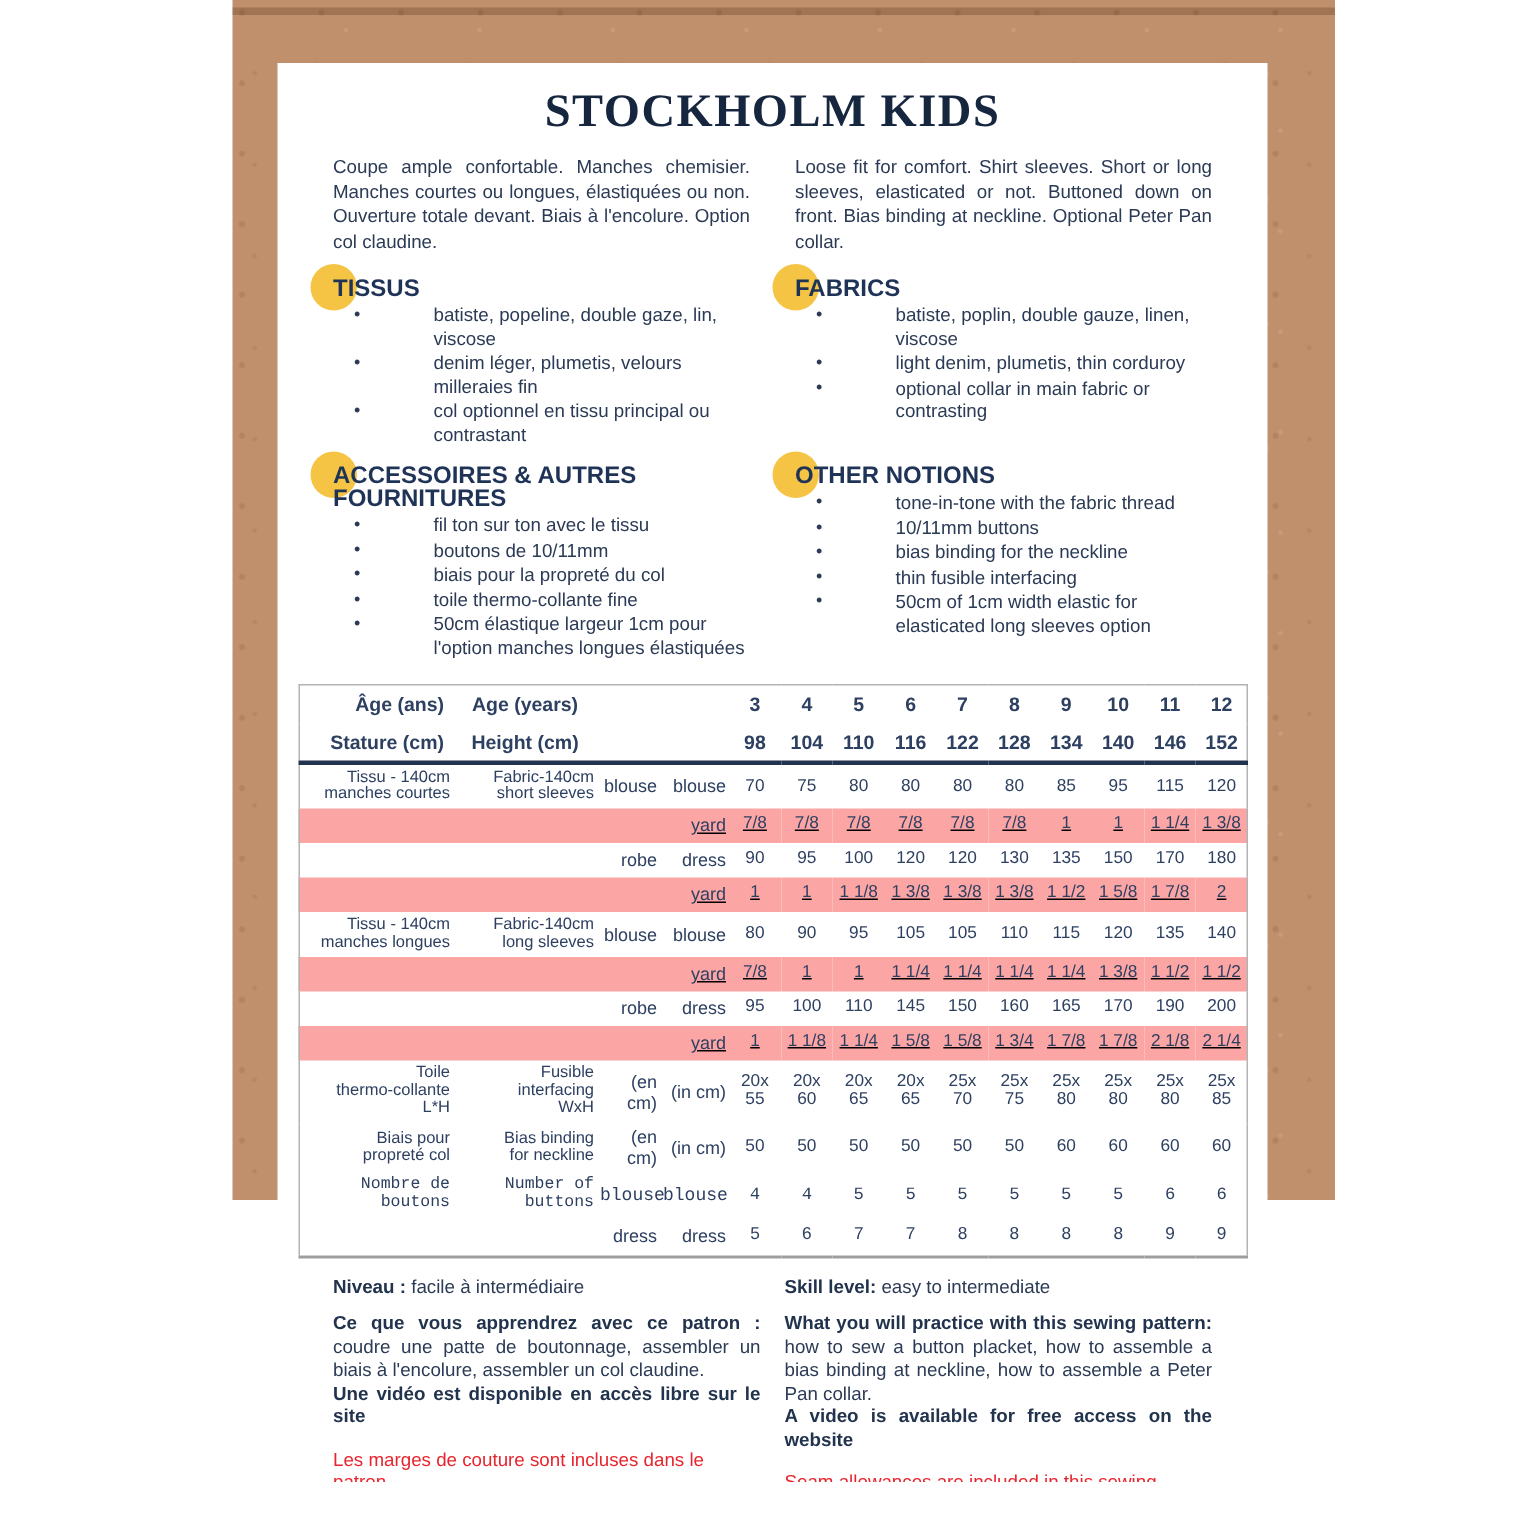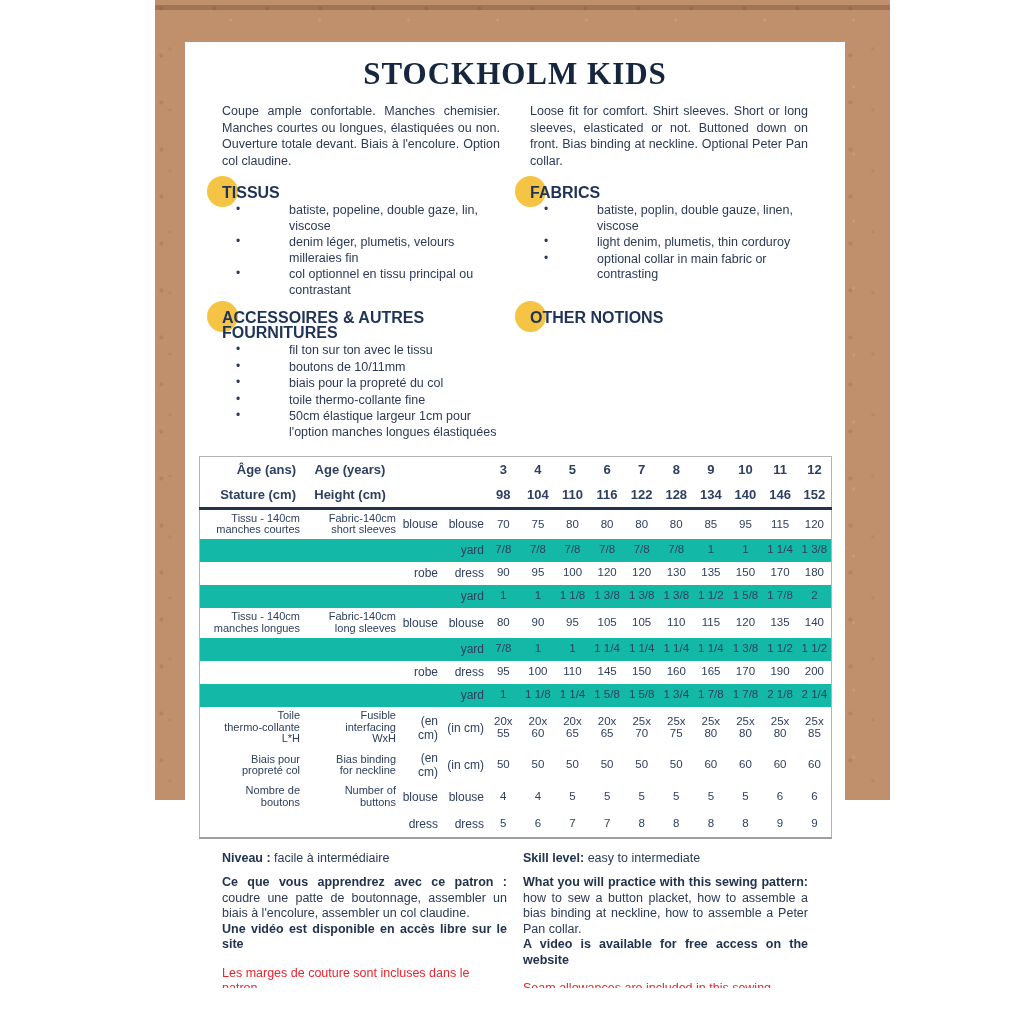--- a/index.html
+++ b/index.html
@@ -53,26 +53,26 @@
   table.size-table th, table.size-table td { color:#2e4061; vertical-align:middle; padding:1px 2px; }
   table.size-table thead th { font-size:13px; font-weight:bold; height:26px; }
   table.size-table thead th.lbl  { text-align:right; padding-right:6px; }
   table.size-table thead th.lbl2 { text-align:center; }
   table.size-table thead th.val  { text-align:center; }
   table.size-table thead tr:last-child th { border-bottom:3px solid #22334e; }
   td.lbl, td.lbl2 { font-size:11px; line-height:11.5px; text-align:right; white-space:pre-line; padding-right:6px;margin-left:28px; }
   td.lbl2 { text-align:right; padding-right:10px; }
   td.sub { font-size:12px; text-align:right; padding-right:4px; }
   td.val { font-size:11.5px; line-height:11.5px; text-align:center; white-space:pre-line; }
-  tr.shaded { background:#14b8a6; }
+  tr.shaded { background:#fca5a5;text-decoration:underline; }
   tr.rr td { height:23px; }
   tr.r-big td { height:30px; }
   tr.r-int td { height:42px; }
   tr.r-bias td { height:33px; }
-  tr.r-btn td { height:30px; }
+  tr.r-btn td { height:30px;font-family:Liberation Mono, monospace; }
   tr.r-last td { height:26px; }
 
   
   .footer-grid { display:grid; grid-template-columns:1fr 1fr; column-gap:16px; padding:0 37px; margin-top:12px; }
   .footer-grid p { font-size:12.5px; line-height:15.5px; color:#2b3a55; }
   .footer-grid .level { margin-bottom:9px; }
   .footer-grid .learn { text-align:justify; }
   .footer-grid b { color:#22334e; }
   .seam { margin-top:13px; color:#e8252e !important; }
 
@@ -119,20 +119,27 @@
           <ul class="bullets">
               <li>fil ton sur ton avec le tissu</li>
               <li>boutons de 10/11mm</li>
               <li>biais pour la propreté du col</li>
               <li>toile thermo-collante fine</li>
               <li>50cm élastique largeur 1cm pour l'option manches longues élastiquées</li>
             </ul>
         </div>
         <div class="section">
           <h3><span class="dot"></span><span>OTHER NOTIONS</span></h3>
+          <ul class="bullets">
+              <li>tone-in-tone with the fabric thread</li>
+              <li>10/11mm buttons</li>
+              <li>bias binding for the neckline</li>
+              <li>thin fusible interfacing</li>
+              <li>50cm of 1cm width elastic for elasticated long sleeves option</li>
+            </ul>
         </div>
       </div>
 
       <div class="table-wrap">
         <table class="size-table">
           <colgroup>
             <col class="c-fr">
               <col class="c-en">
               <col class="c-sfr">
               <col class="c-sen">

